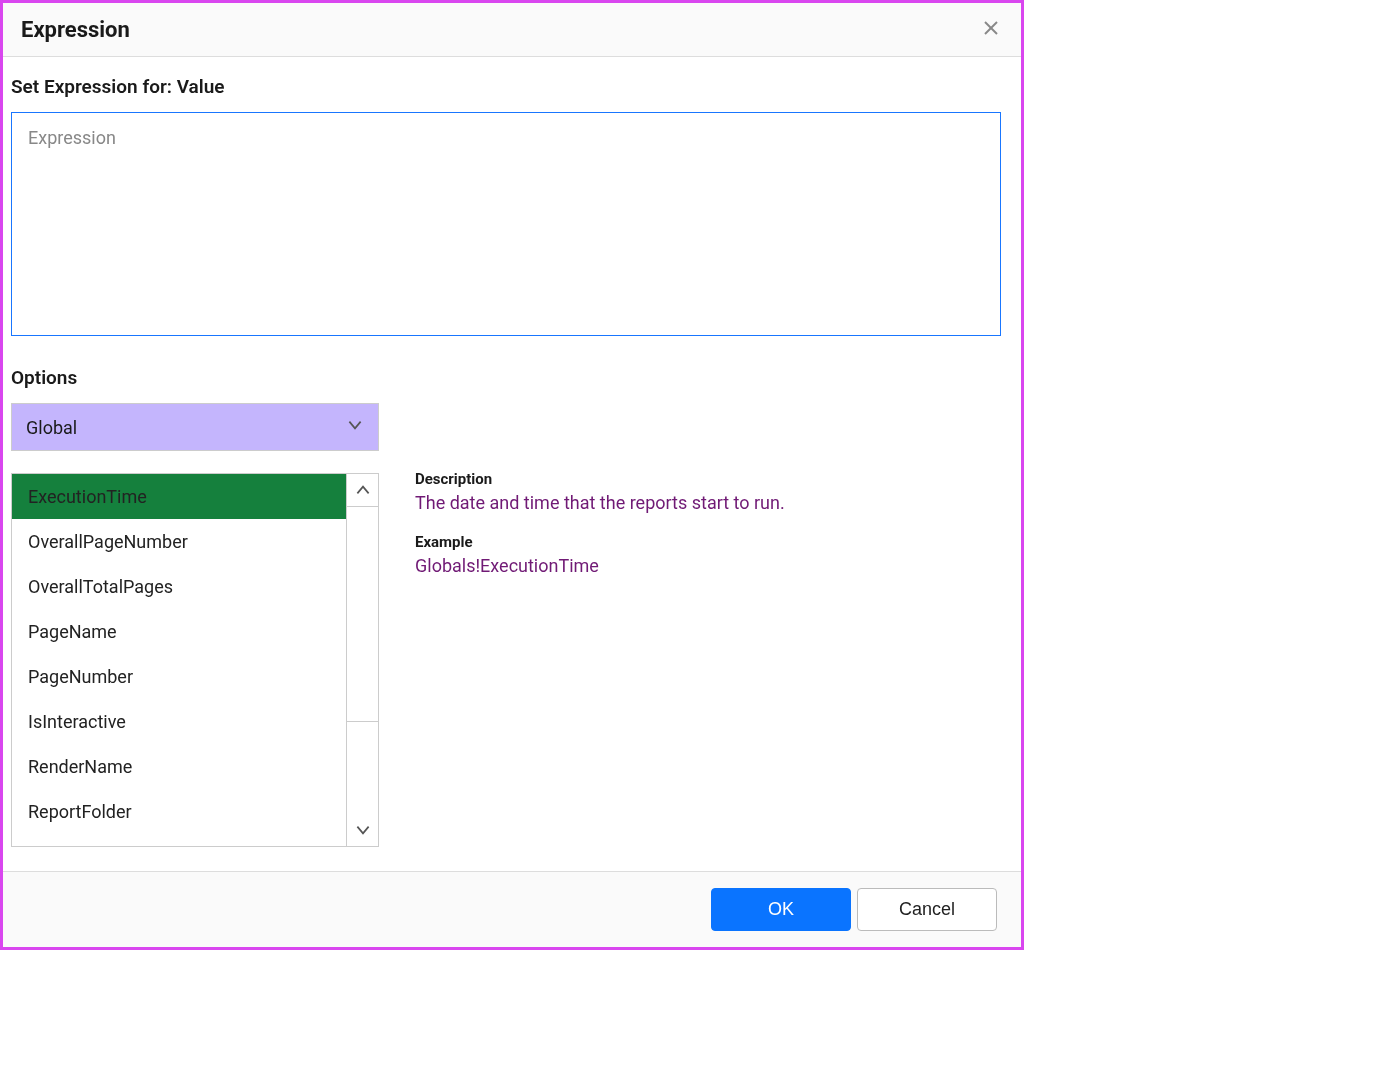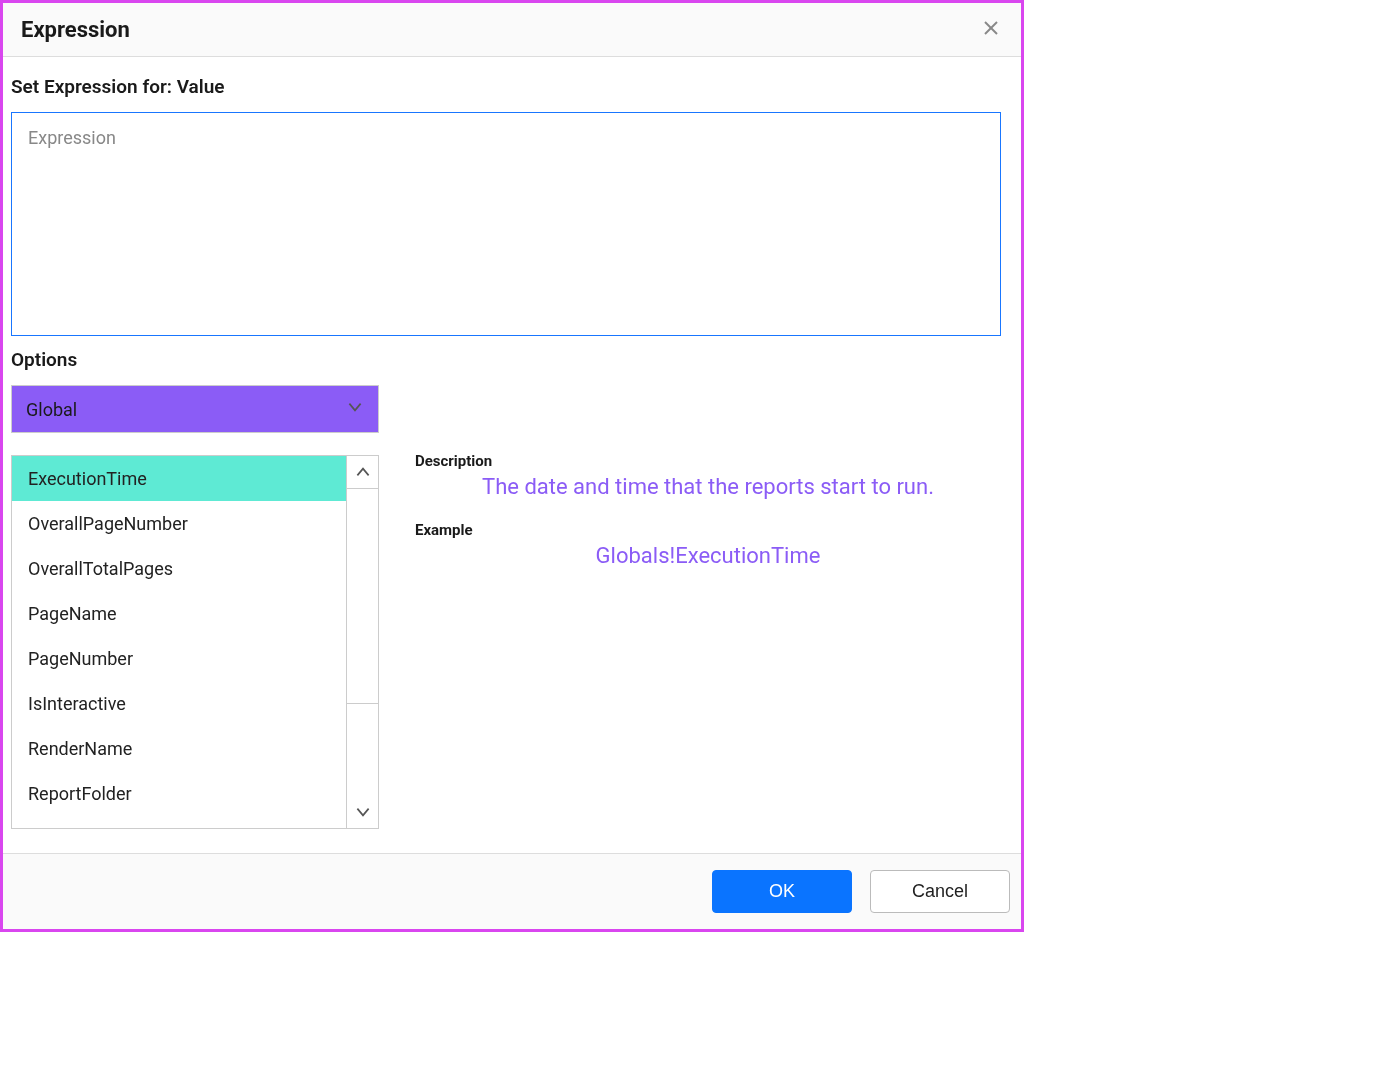--- a/index.html
+++ b/index.html
@@ -64,21 +64,21 @@
       resize: none;
       font-family: inherit;
       color: #333;
     }
     .expression-textarea::placeholder {
       color: #888;
     }
     .columns {
       display: flex;
       gap: 36px;
-      margin-top: 8px;
+      margin-top: 26px;
     }
     .col-options {
       width: 368px;
       flex-shrink: 0;
     }
     .col-data {
       width: 368px;
       flex-shrink: 0;
     }
     .col-desc {
@@ -97,21 +97,21 @@
       display: inline-block;
     }
     .select-box {
       display: flex;
       justify-content: space-between;
       align-items: center;
       border: 1px solid #ccc;
       padding: 10px 14px;
       font-size: 18px;
       cursor: pointer;
-      background: #8b5cf6;
+      background: #c4b5fd;
       height: 48px;
     }
     .select-box .chev {
       color: #555;
     }
     .list-box-wrap {
       display: flex;
       margin-top: 22px;
       border: 1px solid #ccc;
       height: 374px;
@@ -120,21 +120,21 @@
       flex: 1;
       overflow: hidden;
     }
     .list-item {
       padding: 12px 16px;
       font-size: 18px;
       cursor: pointer;
       color: #222;
     }
     .list-item.selected {
-      background: #5eead4;
+      background: #15803d;
     }
     .scrollbar {
       width: 32px;
       border-left: 1px solid #ccc;
       display: flex;
       flex-direction: column;
       position: relative;
     }
     .scroll-arrow {
       height: 32px;
@@ -158,33 +158,32 @@
       border-top: 1px solid #ccc;
       border-bottom: 1px solid #ccc;
       background: #fff;
     }
     .desc-heading {
       font-size: 15px;
       font-weight: 700;
       margin-bottom: 2px;
     }
     .desc-text {
-      font-size: 22px;
-      color: #8b5cf6;
+      font-size: 18px;
+      color: #701a75;
       line-height: 1.4;
       margin-bottom: 18px;
-      text-align: center;
     }
     .dialog-footer {
       border-top: 1px solid #ddd;
       background: #fafafa;
-      padding: 16px 11px;
+      padding: 16px 24px;
       display: flex;
       justify-content: flex-end;
-      gap: 18px;
+      gap: 6px;
     }
     .btn {
       min-width: 140px;
       padding: 10px 26px;
       font-size: 18px;
       border-radius: 4px;
       cursor: pointer;
       border: 1px solid transparent;
     }
     .btn-primary {

